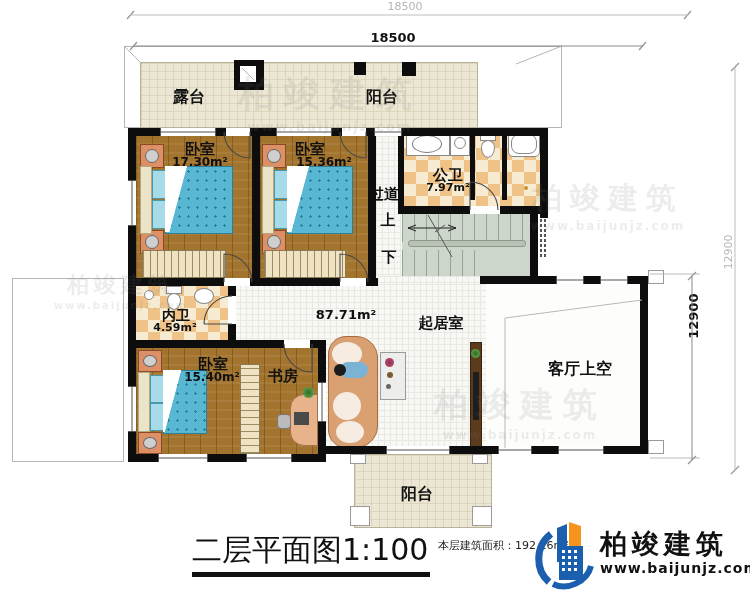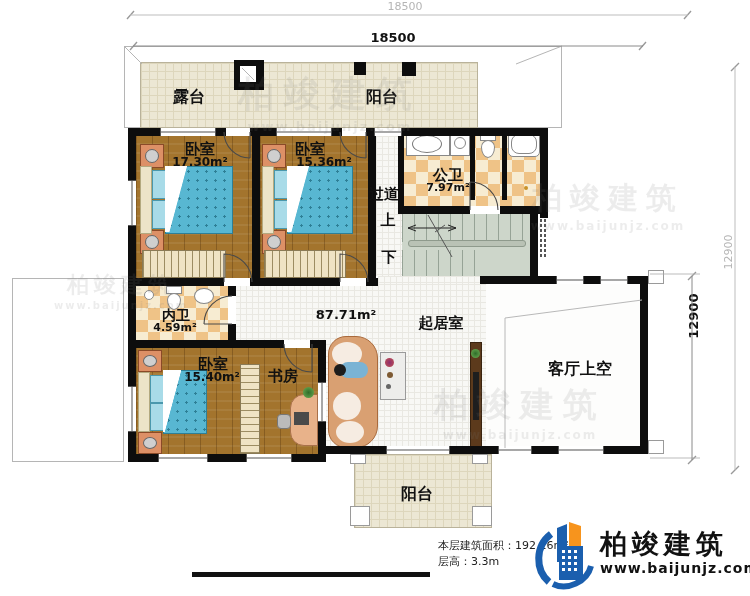--- a/index.html
+++ b/index.html
@@ -256,23 +256,23 @@
   </div>
   <div class="wm" style="left:370px;top:382px;width:300px;">
     <div class="wm-big" style="font-size:34px;letter-spacing:9px;">柏竣建筑</div>
     <div class="wm-url" style="font-size:12px;">www.baijunjz.com</div>
   </div>
   <div class="wm" style="left:26px;top:270px;width:190px;">
     <div class="wm-big" style="font-size:22px;letter-spacing:5px;">柏竣建筑</div>
     <div class="wm-url" style="font-size:10px;">www.baijunjz.com</div>
   </div>
 
+  <div class="a z45" style="left:192px;top:530px;width:250px;font-size:30px;color:#111;font-family:'DejaVu Sans',sans-serif;white-space:nowrap;">二层平面图1:100</div>
   <div class="a z45" style="left:192px;top:572px;width:238px;height:5px;background:#111;"></div>
   <div class="a z45" style="left:438px;top:538px;width:170px;font-size:11px;color:#222;">本层建筑面积：192.16m²</div>
-  <div class="a z45" style="left:438px;top:554px;width:170px;font-size:11px;color:#222;">层高：3.3m</div>
 
   <div class="a z45" style="left:533px;top:518px;width:64px;height:72px;">
     <svg width="64" height="72" viewBox="0 0 64 72">
       <path d="M16,64 C2,52 2,28 18,16" stroke="#1b5fae" stroke-width="7" fill="none"></path>
       <path d="M20,66 C34,73 54,64 58,48" stroke="#1b5fae" stroke-width="6" fill="none"></path>
       <polygon points="24,44 24,10 34,6 34,44" fill="#1b5fae"></polygon>
       <polygon points="36,44 36,4 48,8 48,44" fill="#f7941d"></polygon>
       <rect x="26" y="28" width="24" height="34" fill="#1b5fae"></rect>
       <g fill="#fff">
         <rect x="29" y="32" width="3" height="3"></rect>

